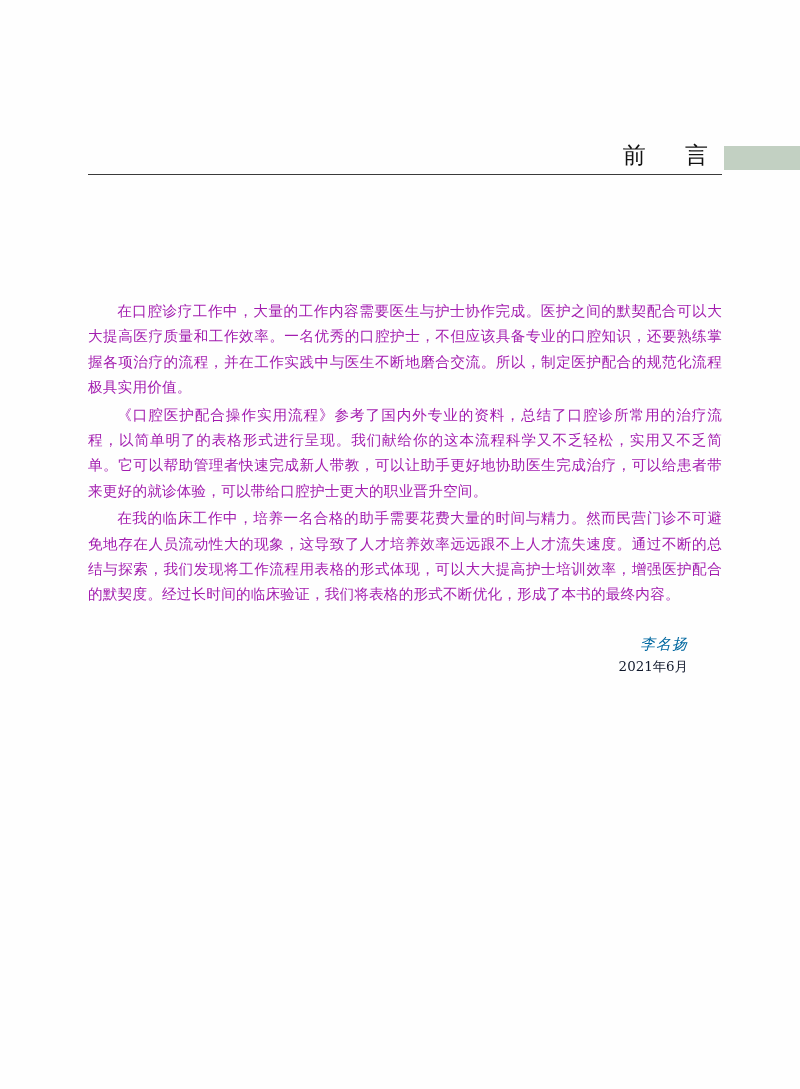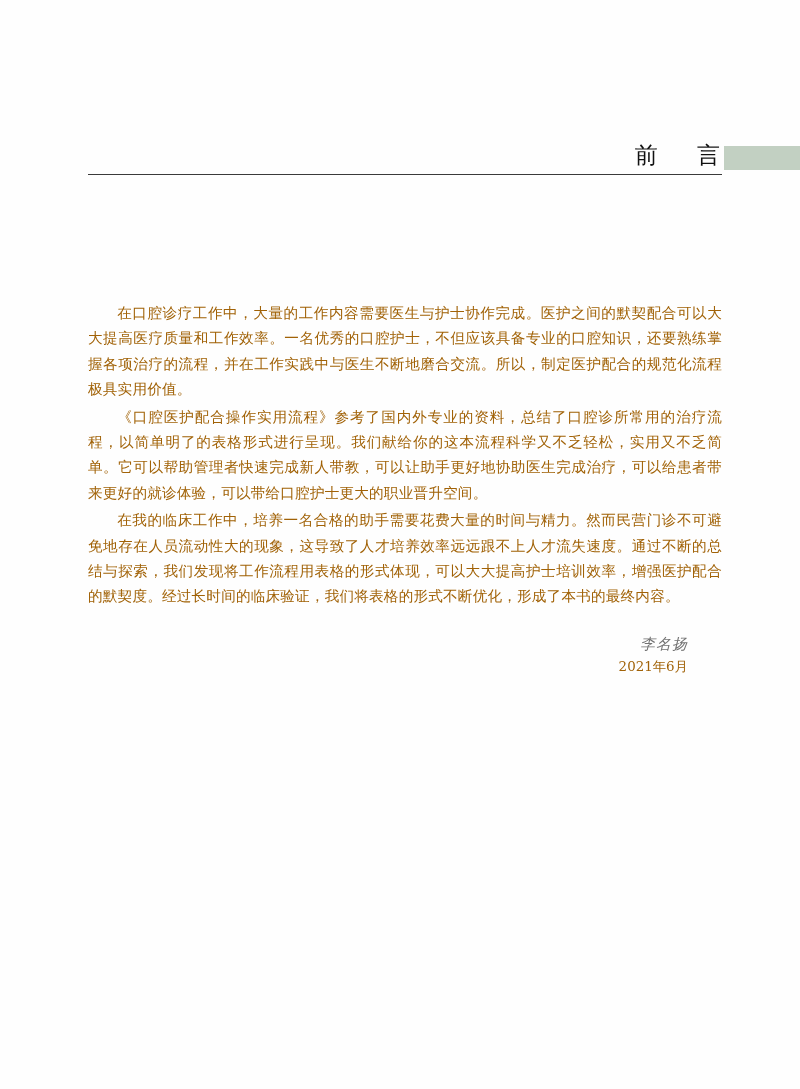--- a/index.html
+++ b/index.html
@@ -36,21 +36,21 @@
     position: absolute;
     right: 0;
     top: 18px;
     width: 76px;
     height: 24px;
     background: #c2d0c2;
   }
 
   .header-title {
     position: absolute;
-    right: 78px;
+    right: 90px;
     top: 12px;
     font-size: 23px;
     letter-spacing: 2px;
     color: #111111;
     font-family: "DejaVu Sans", "Liberation Sans", sans-serif;
     font-weight: 400;
     white-space: pre;
   }
 
   .header-rule {
@@ -70,47 +70,48 @@
     width: 634px;
   }
 
   .para {
     margin: 0 0 2px 0;
     font-size: 14.6px;
     line-height: 25.4px;
     text-align: justify;
     text-justify: inter-ideograph;
     text-indent: 2em;
-    color: #a16207;
+    color: #a21caf;
     letter-spacing: 0.2px;
+    font-family: Liberation Mono, monospace;
   }
 
   
   .signature {
     position: absolute;
     left: 88px;
     top: 632px;
     width: 634px;
     text-align: right;
   }
 
   .sign-name {
     font-size: 15px;
     line-height: 24px;
-    color: #737373;
+    color: #0369a1;
     font-family: "DejaVu Serif", "Liberation Serif", serif;
     font-style: italic;
     padding-right: 34px;
     letter-spacing: 1px;
   }
 
   .sign-date {
     font-size: 13.4px;
     line-height: 22px;
-    color: #a16207;
+    color: #0f172a;
     padding-right: 34px;
   }
 </style>
 </head>
 <body>
 
 <div class="page">
 
   <div class="header">
     <div class="header-swatch"></div>

